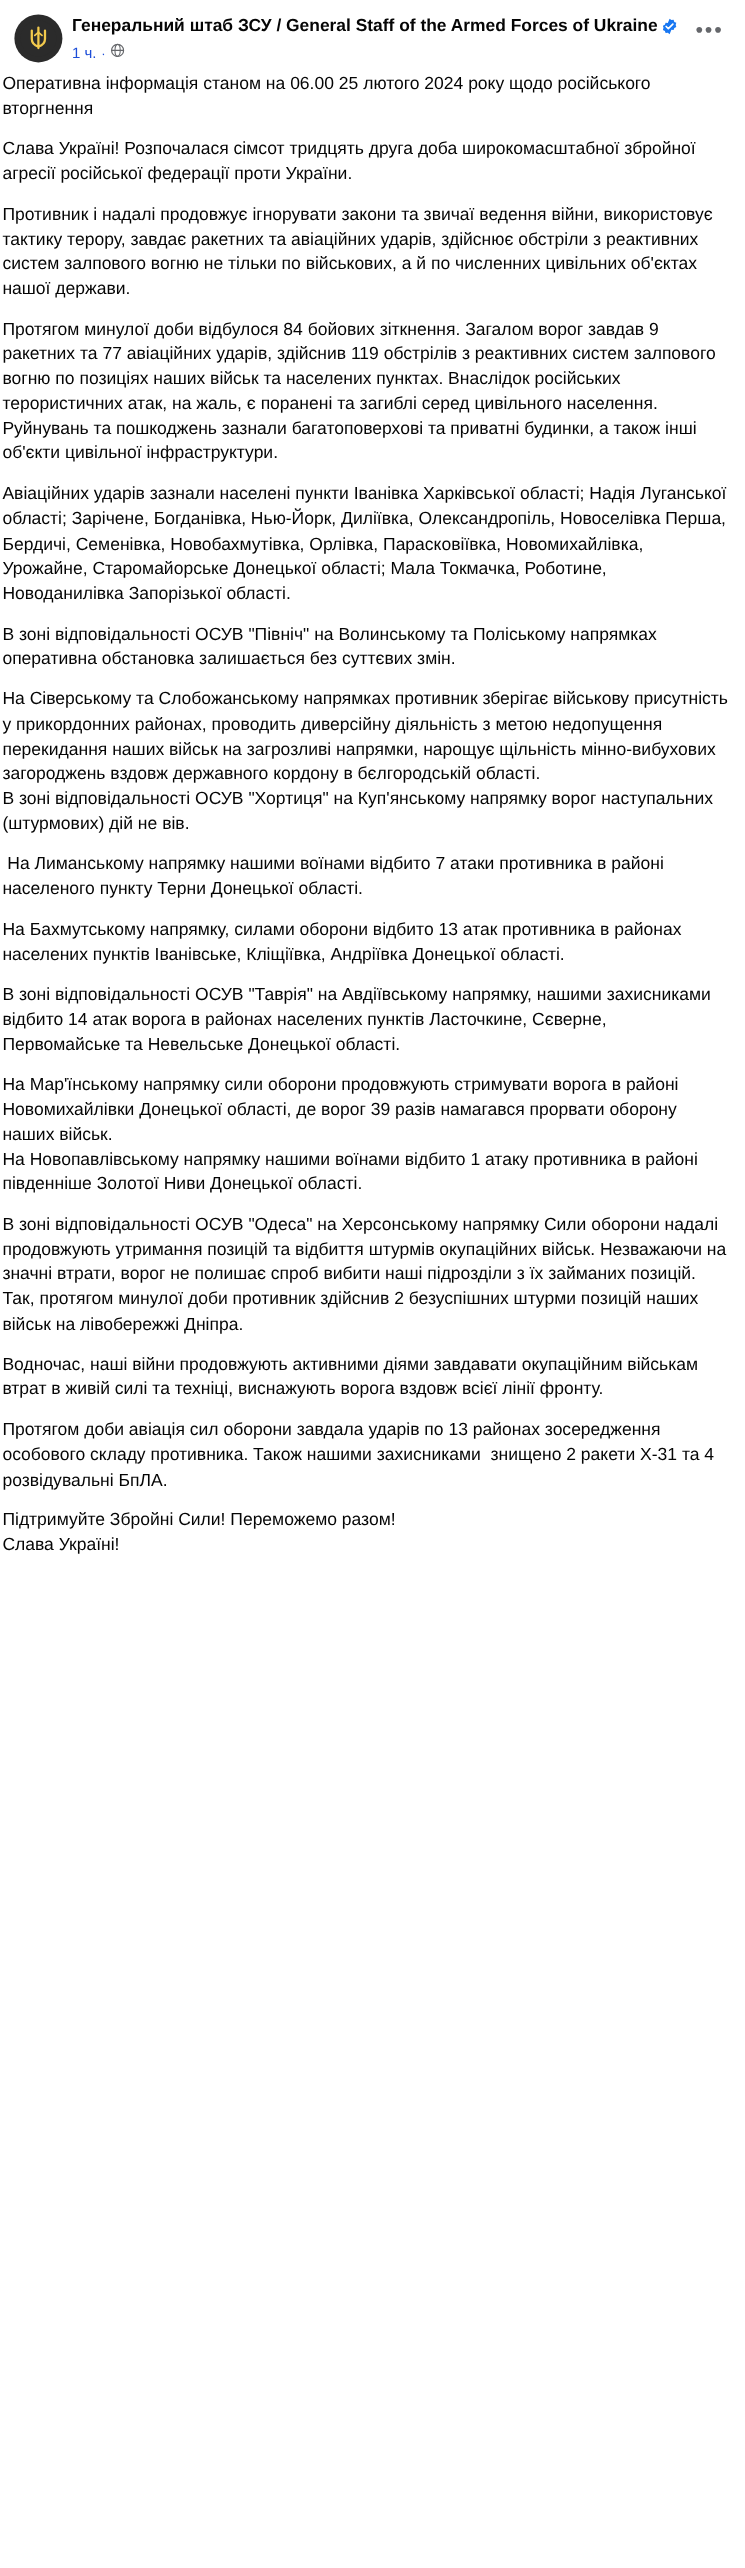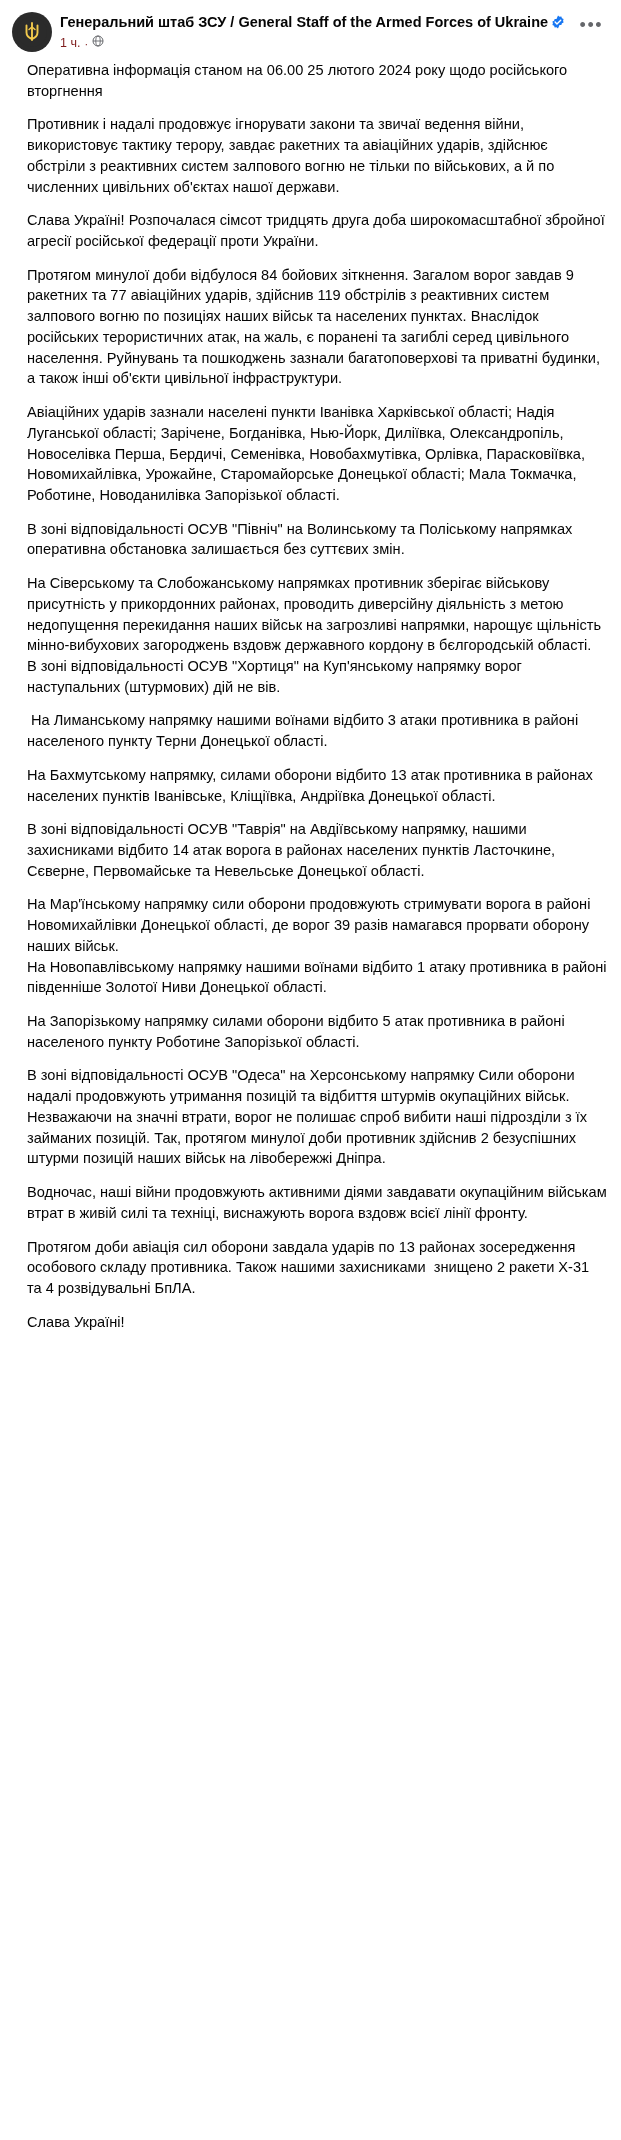--- a/index.html
+++ b/index.html
@@ -53,40 +53,40 @@
   .verified {
     display: inline-block;
     vertical-align: -2px;
     margin-left: 3px;
   }
   .meta-row {
     display: flex;
     align-items: flex-end;
     margin-top: 2px;
     font-size: 12.5px;
-    color: #7f1d1d;
+    color: #1d4ed8;
   }
   .meta-dot {
     margin: 0 4px;
     font-size: 11px;
   }
   .globe-icon { display: inline-block; vertical-align: -2px; }
   .more-btn {
     position: absolute;
     top: 14px;
     right: 14px;
     color: #65676b;
     font-size: 18px;
     letter-spacing: 1.5px;
     line-height: 1;
     cursor: pointer;
     padding: 2px 4px;
   }
   .post-body {
-    padding: 2px 14px 14px 27px;
+    padding: 2px 14px 14px 2px;
     font-size: 14.6px;
     line-height: 1.42;
     color: #050505;
   }
   .para {
     margin: 0 0 13px 0;
     white-space: pre-wrap;
   }
   .para:last-child { margin-bottom: 18px; }
   .para.tight { margin-bottom: 0; }
@@ -121,32 +121,32 @@
             <line x1="1" y1="6" x2="11" y2="6" stroke="#65676b" stroke-width="0.9"></line>
           </svg>
         </span>
       </div>
     </div>
     <div class="more-btn">•••</div>
   </div>
 
   <div class="post-body">
     <p class="para">Оперативна інформація станом на 06.00 25 лютого 2024 року щодо російського вторгнення</p>
+    <p class="para">Слава Україні! Розпочалася сімсот тридцять друга доба широкомасштабної збройної агресії російської федерації проти України.</p>
     <p class="para">Противник і надалі продовжує ігнорувати закони та звичаї ведення війни, використовує тактику терору, завдає ракетних та авіаційних ударів, здійснює обстріли з реактивних систем залпового вогню не тільки по військових, а й по численних цивільних об'єктах нашої держави.</p>
-    <p class="para">Слава Україні! Розпочалася сімсот тридцять друга доба широкомасштабної збройної агресії російської федерації проти України.</p>
     <p class="para">Протягом минулої доби відбулося 84 бойових зіткнення. Загалом ворог завдав 9 ракетних та 77 авіаційних ударів, здійснив 119 обстрілів з реактивних систем залпового вогню по позиціях наших військ та населених пунктах. Внаслідок російських терористичних атак, на жаль, є поранені та загиблі серед цивільного населення. Руйнувань та пошкоджень зазнали багатоповерхові та приватні будинки, а також інші об'єкти цивільної інфраструктури.</p>
     <p class="para">Авіаційних ударів зазнали населені пункти Іванівка Харківської області; Надія Луганської області; Заріченe, Богданівка, Нью-Йорк, Диліївка, Олександропіль, Новоселівка Перша, Бердичі, Семенівка, Новобахмутівка, Орлівка, Парасковіївка, Новомихайлівка, Урожайне, Старомайорське Донецької області; Мала Токмачка, Роботине, Новоданилівка Запорізької області.</p>
     <p class="para">В зоні відповідальності ОСУВ "Північ" на Волинському та Поліському напрямках оперативна обстановка залишається без суттєвих змін.</p>
     <p class="para tight">На Сіверському та Слобожанському напрямках противник зберігає військову присутність у прикордонних районах, проводить диверсійну діяльність з метою недопущення перекидання наших військ на загрозливі напрямки, нарощує щільність мінно-вибухових загороджень вздовж державного кордону в бєлгородській області.</p>
     <p class="para">В зоні відповідальності ОСУВ "Хортиця" на Куп'янському напрямку ворог наступальних (штурмових) дій не вів.</p>
-    <p class="para"> На Лиманському напрямку нашими воїнами відбито 3 атаки противника в районі населеного пункту Терни Донецької області.</p>
+    <p class="para"> На Лиманському напрямку нашими воїнами відбито 7 атаки противника в районі населеного пункту Терни Донецької області.</p>
     <p class="para">На Бахмутському напрямку, силами оборони відбито 13 атак противника в районах населених пунктів Іванівське, Кліщіївка, Андріївка Донецької області.</p>
     <p class="para">В зоні відповідальності ОСУВ "Таврія" на Авдіївському напрямку, нашими захисниками відбито 14 атак ворога в районах населених пунктів Ласточкине, Сєверне, Первомайське та Невельське Донецької області.</p>
     <p class="para tight">На Мар'їнському напрямку сили оборони продовжують стримувати ворога в районі Новомихайлівки Донецької області, де ворог 39 разів намагався прорвати оборону наших військ.</p>
     <p class="para">На Новопавлівському напрямку нашими воїнами відбито 1 атаку противника в районі південніше Золотої Ниви Донецької області.</p>
-    <p class="para">На Запорізькому напрямку силами оборони відбито 5 атак противника в районі  населеного пункту Роботине Запорізької області.</p>
     <p class="para">В зоні відповідальності ОСУВ "Одеса" на Херсонському напрямку Сили оборони надалі продовжують утримання позицій та відбиття штурмів окупаційних військ. Незважаючи на значні втрати, ворог не полишає спроб вибити наші підрозділи з їх займаних позицій. Так, протягом минулої доби противник здійснив 2 безуспішних штурми позицій наших військ на лівобережжі Дніпра.</p>
     <p class="para">Водночас, наші війни продовжують активними діями завдавати окупаційним військам втрат в живій силі та техніці, виснажують ворога вздовж всієї лінії фронту.</p>
     <p class="para">Протягом доби авіація сил оборони завдала ударів по 13 районах зосередження особового складу противника. Також нашими захисниками  знищено 2 ракети Х-31 та 4 розвідувальні БпЛА.</p>
+    <p class="para tight">Підтримуйте Збройні Сили! Переможемо разом!</p>
     <p class="para">Слава Україні!</p>
   </div>
 
 </div>
 
 </body></html>

